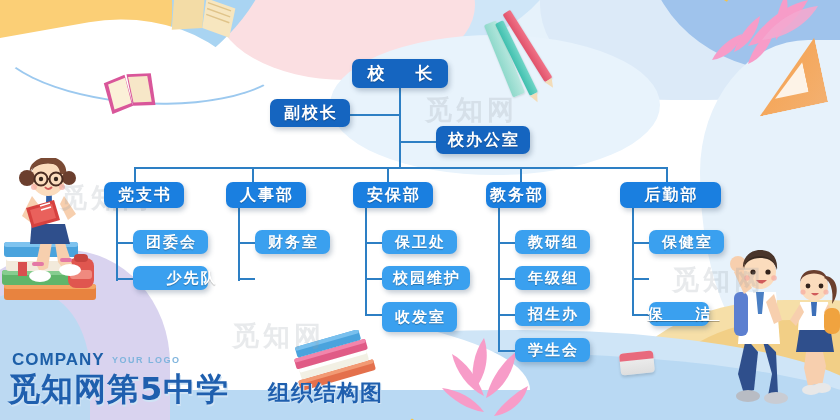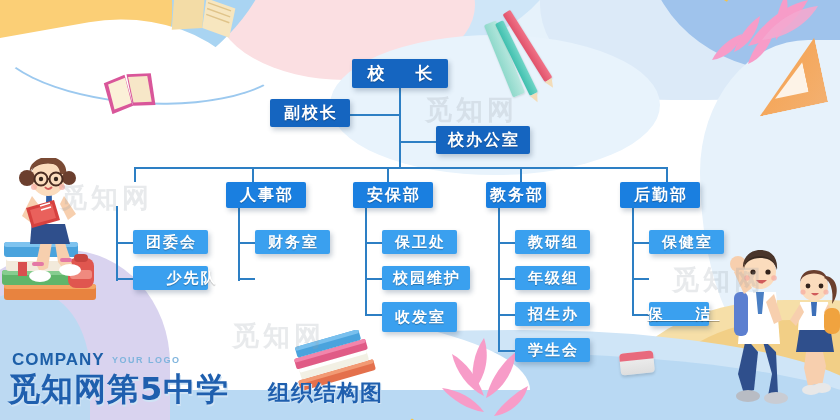--- a/index.html
+++ b/index.html
@@ -80,21 +80,21 @@
   .watermark{position:absolute;color:rgba(150,160,170,.22);font-size:27px;font-weight:700;letter-spacing:4px;
      font-family:"DejaVu Sans",sans-serif;user-select:none;}
   .wm1{left:425px;top:92px;}
   .wm2{left:672px;top:262px;}
   .wm3{left:232px;top:318px;}
   .wm4{left:60px;top:180px;}
 
   
   #chart{position:absolute;inset:0;}
   .node{position:absolute;box-sizing:border-box;display:flex;align-items:center;justify-content:center;
-     color:#ffffff;border-radius:2px;white-space:nowrap;
+     color:#ffffff;border-radius:7px;white-space:nowrap;
      font-family:"DejaVu Sans","Liberation Sans",sans-serif;font-weight:700;
      text-shadow:0 1px 1px rgba(0,0,0,.28);
      box-shadow:2px 3px 5px rgba(30,60,90,.25);}
   .lvl1{background:#1565c0;font-size:17px;letter-spacing:7px;padding-left:7px;}
   .lvl2{background:#1565c0;font-size:16px;letter-spacing:2px;padding-left:2px;}
   .lvl3{background:#1a7fe0;font-size:16px;letter-spacing:2px;padding-left:2px;}
   .lvl4{background:#3aa0ef;font-size:15px;letter-spacing:2px;padding-left:2px;}
   .lvl4.sp{letter-spacing:9px;padding-left:9px;}
 
   .ln{position:absolute;background:#2d7fc4;}
@@ -340,38 +340,39 @@
 
     <div class="ln lnv" style="left:632px;top:206px;height:110px;"></div>
     <div class="ln lnh" style="left:632px;top:242px;width:17px;"></div>
     <div class="ln lnh" style="left:632px;top:278px;width:17px;"></div>
     <div class="ln lnh" style="left:632px;top:314px;width:17px;"></div>
 
     <div class="node lvl1" style="left:352px;top:59px;width:96px;height:29px;">校　长</div>
     <div class="node lvl2" style="left:270px;top:99px;width:80px;height:28px;">副校长</div>
     <div class="node lvl2" style="left:436px;top:126px;width:94px;height:28px;">校办公室</div>
 
+    <div class="node lvl3" style="left:104px;top:182px;width:80px;height:26px;">党支书</div>
     <div class="node lvl4" style="left:133px;top:230px;width:75px;height:24px;">团委会</div>
     <div class="node lvl4" style="left:133px;top:266px;width:75px;height:24px;padding-left:43px;">少先队</div>
 
     <div class="node lvl3" style="left:226px;top:182px;width:80px;height:26px;">人事部</div>
     <div class="node lvl4" style="left:255px;top:230px;width:75px;height:24px;">财务室</div>
 
     <div class="node lvl3" style="left:353px;top:182px;width:80px;height:26px;">安保部</div>
     <div class="node lvl4" style="left:382px;top:230px;width:75px;height:24px;">保卫处</div>
     <div class="node lvl4" style="left:382px;top:266px;width:88px;height:24px;">校园维护</div>
     <div class="node lvl4" style="left:382px;top:302px;width:75px;height:30px;">收发室</div>
 
     <div class="node lvl3" style="left:486px;top:182px;width:60px;height:26px;">教务部</div>
     <div class="node lvl4" style="left:515px;top:230px;width:75px;height:24px;">教研组</div>
     <div class="node lvl4" style="left:515px;top:266px;width:75px;height:24px;">年级组</div>
     <div class="node lvl4" style="left:515px;top:302px;width:75px;height:24px;">招生办</div>
     <div class="node lvl4" style="left:515px;top:338px;width:75px;height:24px;">学生会</div>
 
-    <div class="node lvl3" style="left:620px;top:182px;width:80px;height:26px;">后勤部</div>
+    <div class="node lvl3" style="left:620px;top:182px;width:101px;height:26px;">后勤部</div>
     <div class="node lvl4" style="left:649px;top:230px;width:75px;height:24px;">保健室</div>
     <div class="node lvl4 sp" style="left:649px;top:302px;width:60px;height:24px;text-decoration:underline;">保　洁</div>
   </div>
 
   <div class="brand brand-company">COMPANY</div>
   <div class="brand brand-logo">YOUR LOGO</div>
   <div class="brand brand-main">觅知网第5中学</div>
   <div class="brand brand-sub">组织结构图</div>
 
 </div>

